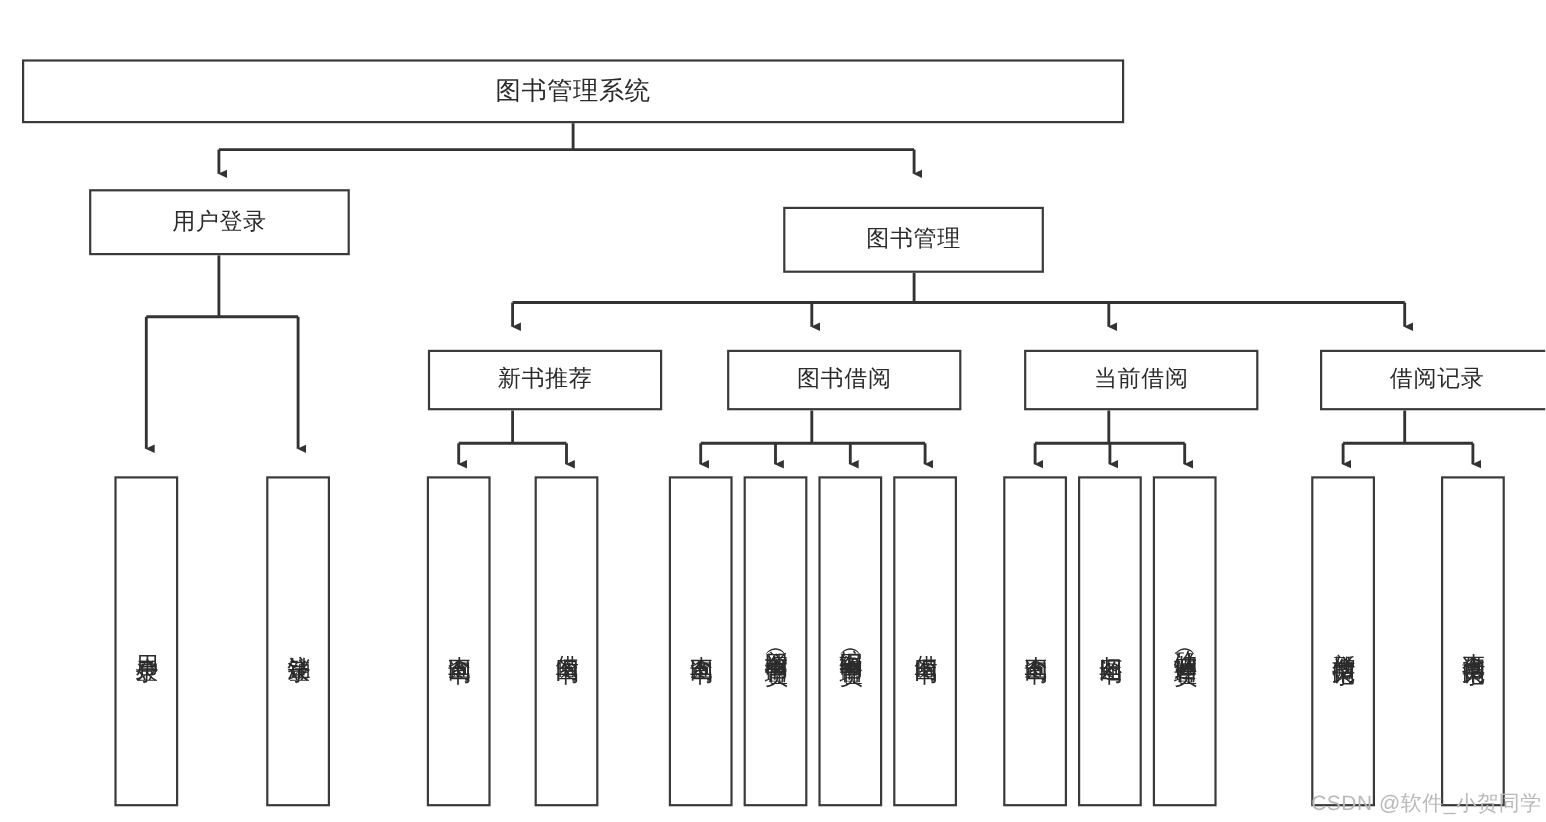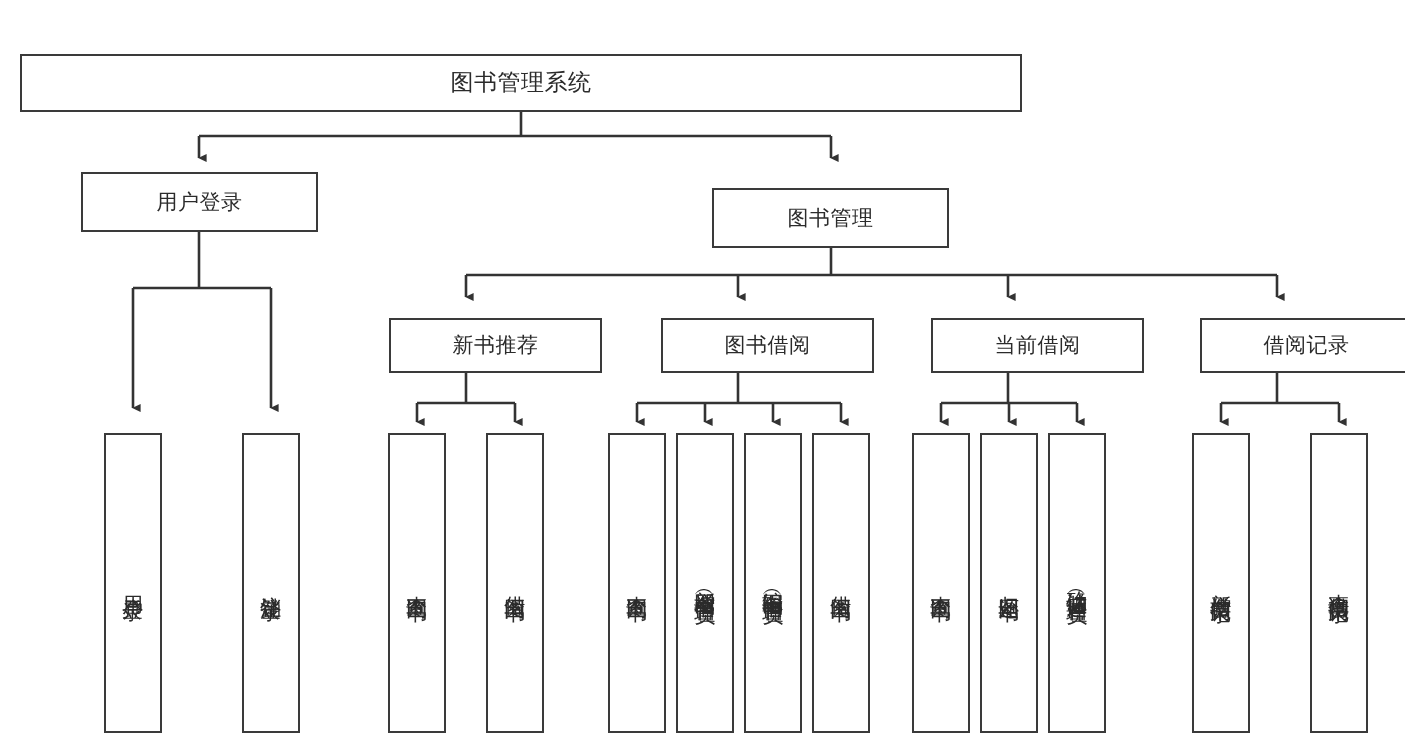--- a/index.html
+++ b/index.html
@@ -188,14 +188,15 @@
     <span class="lbl">确认归还（管理员）</span>
   </div>
 
   <div class="node node-leaf" style="left:1192px; top:433px; width:58px; height:300px;">
     <span class="lbl">新增借阅记录</span>
   </div>
   <div class="node node-leaf" style="left:1310px; top:433px; width:58px; height:300px;">
     <span class="lbl">查询借阅记录</span>
   </div>
 
+  <div class="watermark" style="left:1192px; top:717px;">CSDN @软件_小贺同学</div>
 
 </div>
 
 </body></html>

